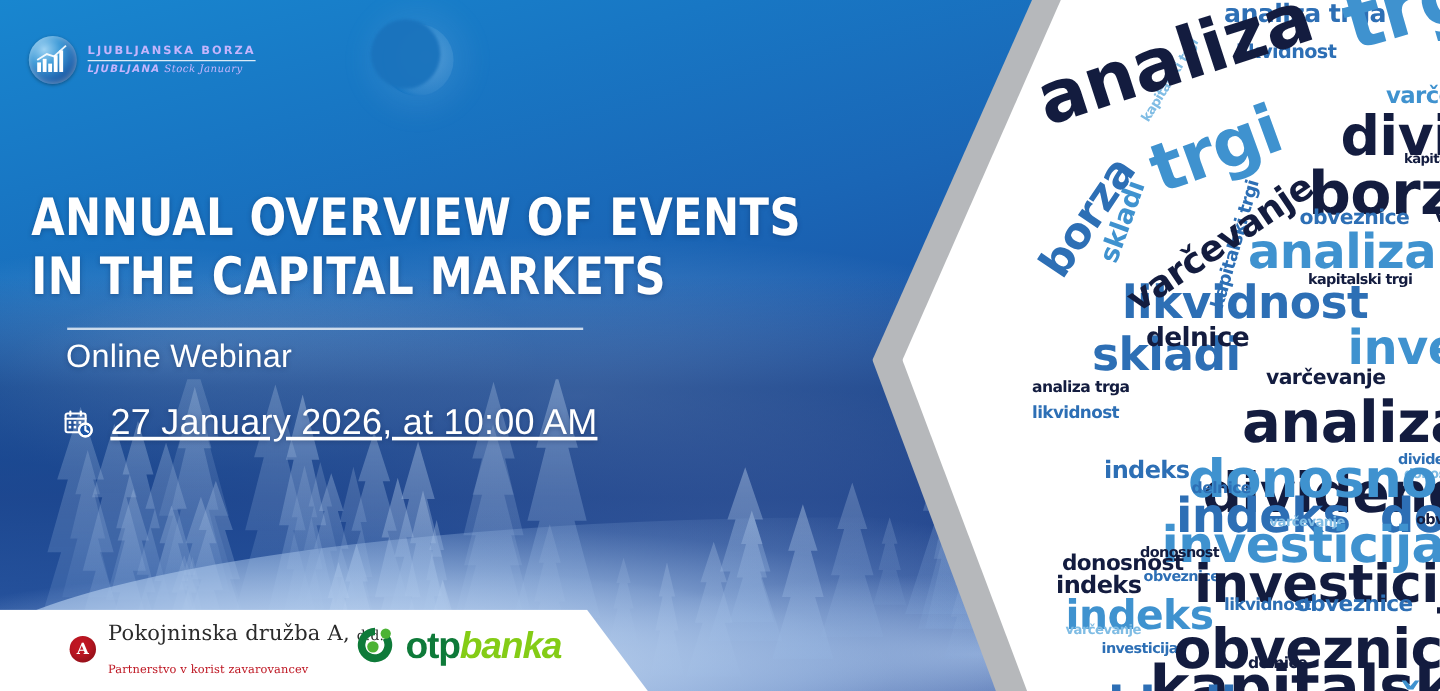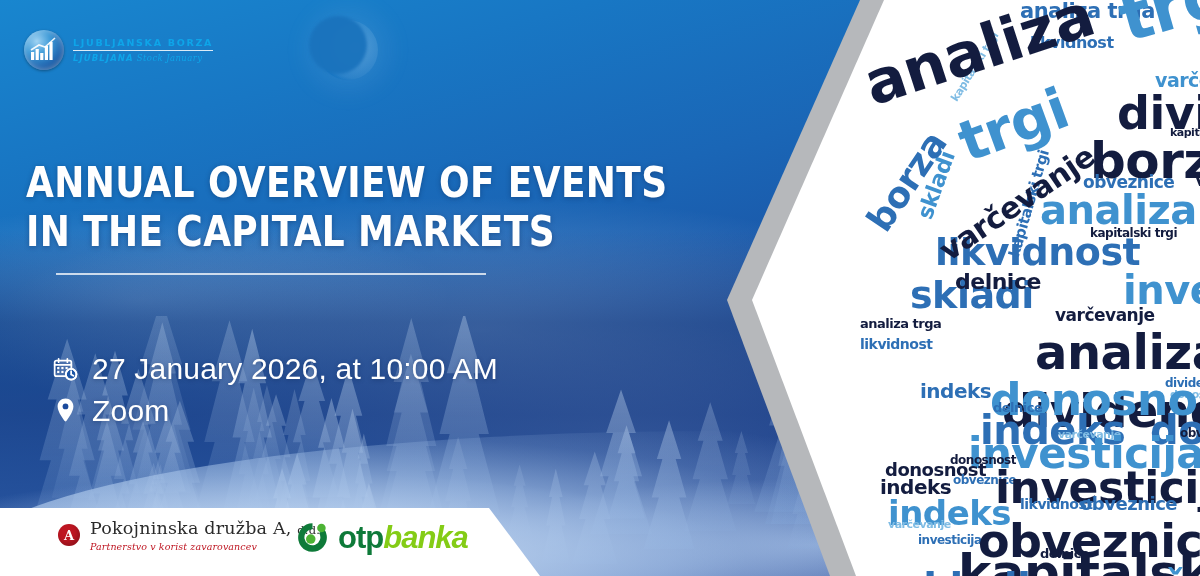--- a/index.html
+++ b/index.html
@@ -75,21 +75,21 @@
 
   
   .logo{position:absolute;left:24px;top:30px;display:flex;align-items:center;gap:9px;}
   .logo-mark{
     width:40px;height:40px;border-radius:50%;
     background:radial-gradient(circle at 32% 28%, #9fd3f3 0%, #3f9bd8 34%, #1e63ae 66%, #123a74 100%);
     box-shadow:inset 0 0 6px rgba(255,255,255,.45), 0 1px 3px rgba(0,0,0,.35);
     position:relative;overflow:hidden;
   }
   .logo-mark svg{position:absolute;left:6px;top:7px;}
-  .logo-text{color:#0ea5e9;}
+  .logo-text{color:#c4b5fd;}
   .logo-l1{
     font-size:9.5px;font-weight:700;letter-spacing:1.7px;
     padding-bottom:2px;border-bottom:1px solid rgba(255,255,255,.85);
     font-family:"DejaVu Sans", sans-serif;
   }
   .logo-l2{margin-top:2.5px;font-size:8.5px;letter-spacing:.4px;font-family:"DejaVu Sans", sans-serif;}
   .logo-l2 b{font-weight:700;letter-spacing:1.1px;font-style:italic;}
   .logo-l2 i{font-style:italic;font-family:"DejaVu Serif", serif;font-size:8.5px;}
 
   
@@ -112,21 +112,21 @@
   }
   .subtitle{
     position:absolute;left:55px;top:282px;
     color:#fff;font-size:27px;font-weight:400;letter-spacing:.2px;
     text-shadow:0 1px 4px rgba(8,30,70,.35);
   }
   .metaline{
     position:absolute;left:52px;color:#fff;display:flex;align-items:center;gap:14px;
     text-shadow:0 1px 4px rgba(8,30,70,.35);
   }
-  .metaline.date{top:352px;}
+  .metaline.date{top:336px;text-decoration:underline;}
   .metaline.place{top:394px;}
   .metaline .txt{font-size:30px;font-weight:400;letter-spacing:.2px;}
   .metaline .ico{width:26px;height:30px;display:flex;align-items:center;justify-content:center;flex:none;}
 
   
   .sponsorbar{
     position:absolute;left:0;top:508px;width:540px;height:68px;
     background:#fff;
     clip-path:polygon(0 0, 489px 0, 540px 68px, 0 68px);
   }
@@ -136,21 +136,21 @@
     width:22px;height:22px;border-radius:50%;
     background:#be1622;position:relative;flex:none;
     box-shadow:inset -2px -3px 5px rgba(0,0,0,.22);
   }
   .pd-mark:after{
     content:"A";position:absolute;inset:0;display:flex;align-items:center;justify-content:center;
     color:#fff;font-family:"DejaVu Serif",serif;font-size:13px;font-weight:700;
   }
   .pd-t1{font-family:"DejaVu Serif","Liberation Serif",serif;font-size:17.5px;color:#2b2b2b;letter-spacing:.2px;}
   .pd-t1 small{font-size:11.5px;}
-  .pd-t2{font-family:"DejaVu Serif","Liberation Serif",serif;font-style:italic;font-size:9.5px;color:#be1622;letter-spacing:.1px;margin-top:3px;}
+  .pd-t2{font-family:"DejaVu Serif","Liberation Serif",serif;font-size:9.5px;color:#be1622;letter-spacing:.1px;margin-top:15px;}
 
   .sp-otp{left:296px;top:521px;gap:9px;}
   .otp-mark{width:33px;height:33px;flex:none;}
   .otp-t{font-size:31px;font-weight:700;letter-spacing:-1px;line-height:1;}
   .otp-t .a{color:#0e7a39;}
   .otp-t .b{color:#84cc16;font-style:italic;font-weight:700;}
 </style>
 </head>
 <body>
 
@@ -288,20 +288,21 @@
     </div>
   </div>
 
   <div class="headline">
     <div>ANNUAL OVERVIEW OF EVENTS</div>
     <div>IN THE CAPITAL MARKETS</div>
   </div>
 
   <div class="rule"></div>
 
+  <div class="subtitle">Online Webinar</div>
 
   <div class="metaline date">
     <span class="ico">
       <svg width="25" height="25" viewBox="0 0 24 24" fill="none" stroke="#ffffff" stroke-width="1.7">
         <rect x="1.6" y="3.4" width="16" height="15" rx="1.6"></rect>
         <path d="M1.6 7.6h16M5.4 1.8v3.2M13.8 1.8v3.2" stroke-linecap="round"></path>
         <g fill="#ffffff" stroke="none">
           <rect x="4" y="9.6" width="2.1" height="2.1"></rect>
             <rect x="8" y="9.6" width="2.1" height="2.1"></rect>
           <rect x="12" y="9.6" width="2.1" height="2.1"></rect>
@@ -309,29 +310,20 @@
             <rect x="8" y="13.3" width="2.1" height="2.1"></rect>
         </g>
         <circle cx="17.4" cy="16.6" r="5.1" fill="#1b55a6"></circle>
         <circle cx="17.4" cy="16.6" r="5.1"></circle>
         <path d="M17.4 13.6v3.2l2.2 1.3" stroke-linecap="round"></path>
       </svg>
     </span>
     <span class="txt">27 January 2026, at 10:00 AM</span>
   </div>
 
-  <div class="metaline place">
-    <span class="ico">
-      <svg width="19" height="26" viewBox="0 0 18 26" fill="#ffffff">
-        <path d="M9 0.6C4.6 0.6 1.1 4.1 1.1 8.5c0 5.6 6.6 13.9 7.1 14.5.4.5 1.2.5 1.6 0 .5-.6 7.1-8.9 7.1-14.5C16.9 4.1 13.4.6 9 .6z"></path>
-        <circle cx="9" cy="8.4" r="2.9" fill="#1b4a9c"></circle>
-      </svg>
-    </span>
-    <span class="txt">Zoom</span>
-  </div>
 
   <div class="sponsorbar"></div>
 
   <div class="sp sp-pd">
     <div class="pd-mark"></div>
     <div>
       <div class="pd-t1">
         <span>Pokojninska družba A,</span>
         <small>d.d.</small>
       </div>

